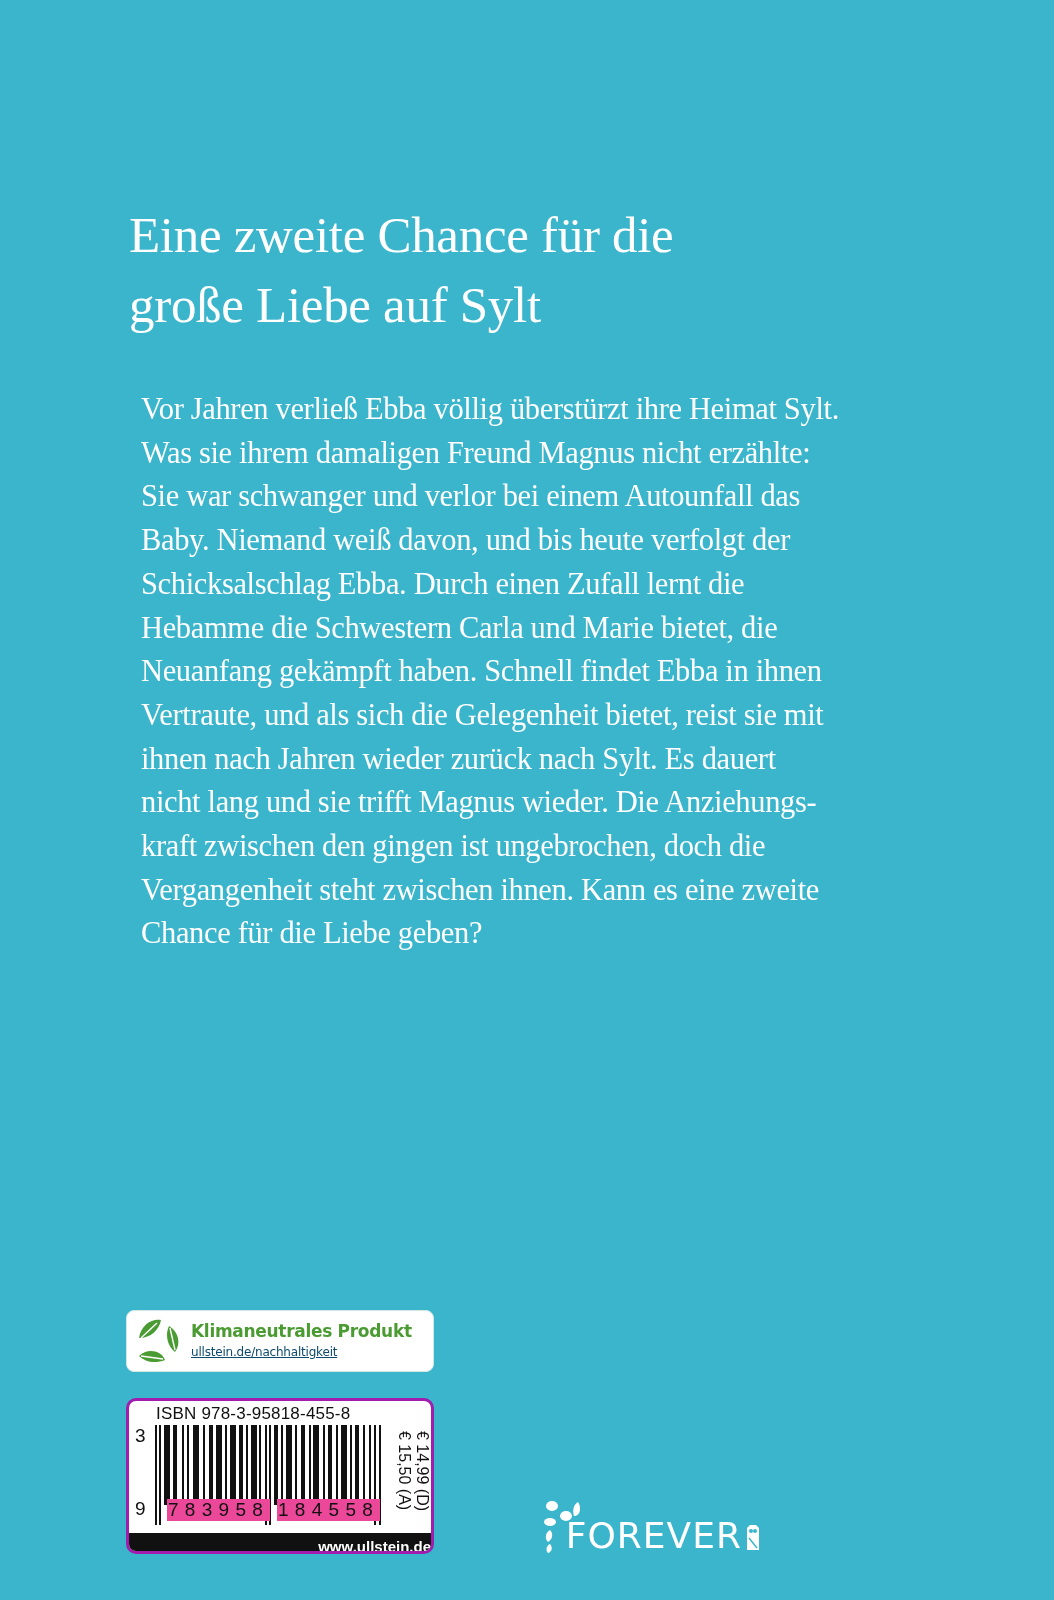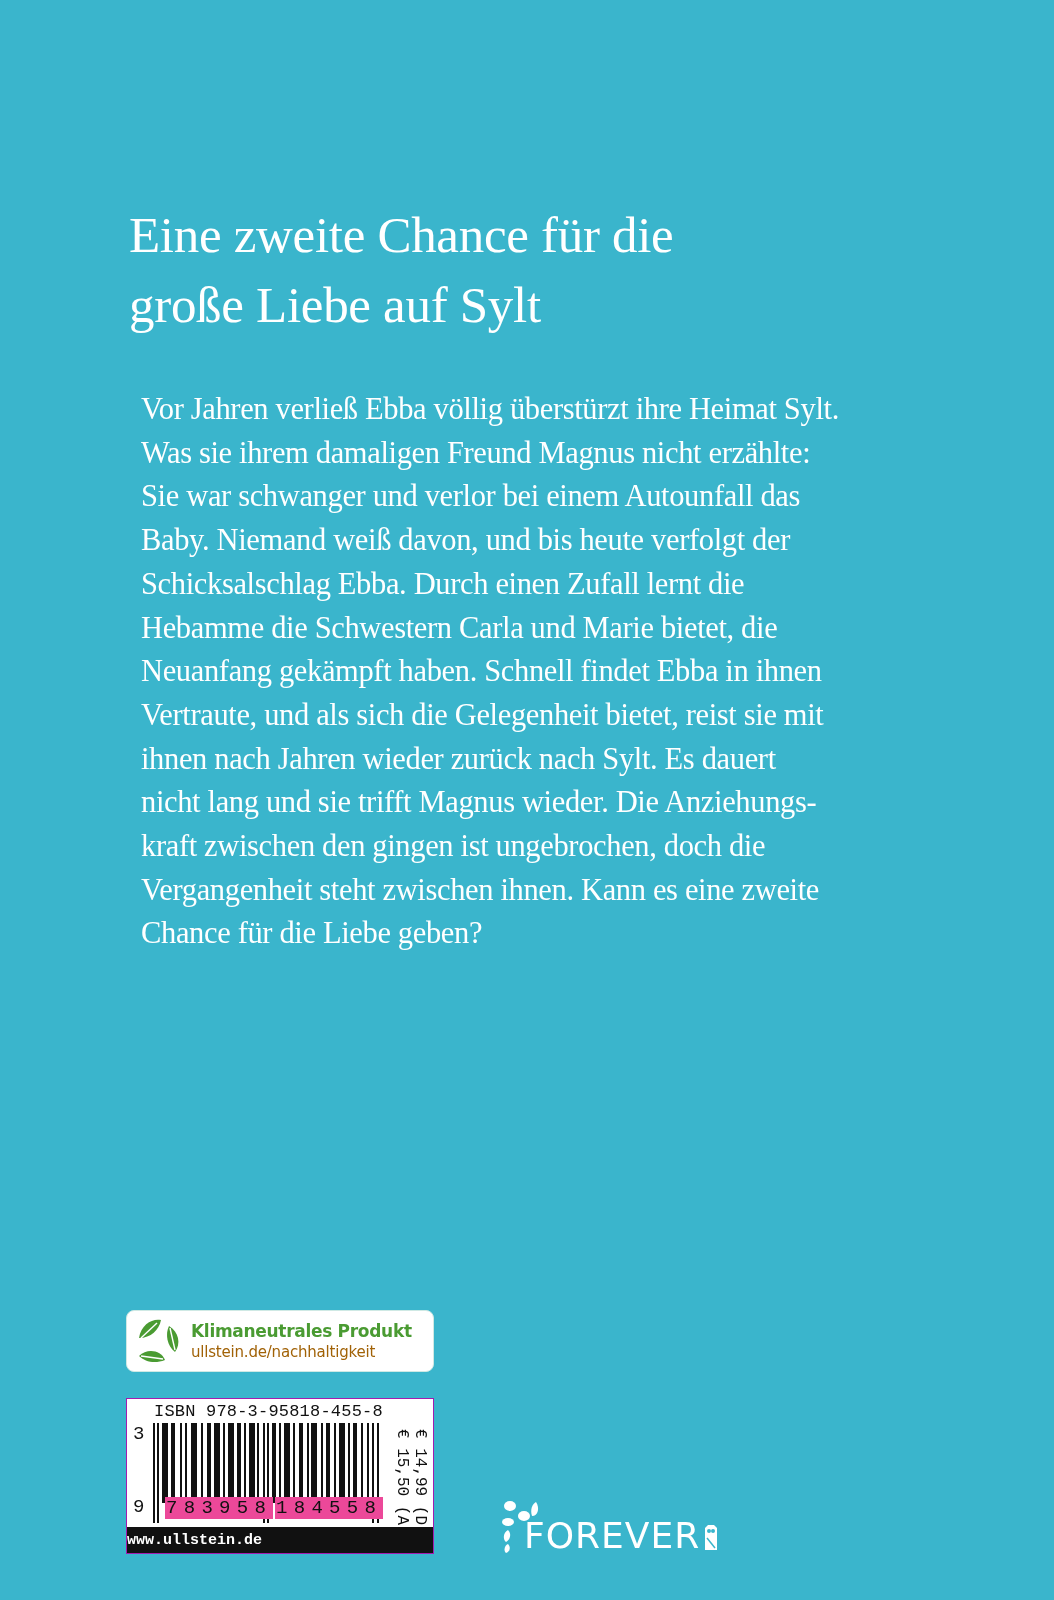--- a/index.html
+++ b/index.html
@@ -25,53 +25,53 @@
   .eco-badge {
     position: absolute; left: 126px; top: 1310px; width: 308px; height: 62px;
     background: #ffffff; border-radius: 8px; box-sizing: border-box;
     border: 1px solid #cfe9e4;
     display: flex; align-items: center;
     font-family: "DejaVu Sans", sans-serif;
   }
   .eco-icon { width: 58px; height: 58px; margin-left: 4px; }
   .eco-text { margin-left: 2px; }
   .eco-title { color: #4a9b32; font-weight: bold; font-size: 17px; line-height: 21px; letter-spacing: -0.3px; }
-  .eco-link { color: #a16207; font-size: 15px; line-height: 20px; letter-spacing: -0.2px; }
+  .eco-link { color: #0c4a6e; font-size: 12px; line-height: 20px; letter-spacing: -0.2px; text-decoration: underline; }
 
   .isbn-box {
     position: absolute; left: 126px; top: 1398px; width: 308px; height: 156px;
-    background: #ffffff; border-radius: 0; overflow: hidden;
-    border: 1px solid #a21caf;
+    background: #ffffff; border-radius: 10px; overflow: hidden;
+    border: 3px solid #a21caf;
     box-sizing: border-box;
-    font-family: Liberation Mono, monospace; color: #111;
+    font-family: Liberation Sans, sans-serif; color: #111;
   }
   .isbn-label { position: absolute; left: 27px; top: 3px; font-size: 17px; letter-spacing: 0.2px; }
   .isbn-lead { position: absolute; left: 6px; top: 24px; font-size: 19px; }
   .isbn-first { position: absolute; left: 6px; top: 97px; font-size: 19px; }
   .barcode { position: absolute; left: 24px; top: 24px; width: 232px; height: 100px; }
   .digits-a { position: absolute; left: 38px; top: 98px; font-size: 19px; letter-spacing: 6.3px; background: #ec4899; padding: 0 1px; }
   .digits-b { position: absolute; left: 148px; top: 98px; font-size: 19px; letter-spacing: 6.3px; background: #ec4899; padding: 0 1px; }
   .prices {
     position: absolute; left: 264px; top: 30px; width: 40px; height: 96px;
   }
   .price {
     position: absolute; white-space: nowrap; font-size: 16px;
     transform-origin: 0 0; transform: rotate(90deg);
   }
   .price.d { left: 38px; top: 0; }
   .price.a { left: 20px; top: 0; }
   .isbn-footer {
-    position: absolute; left: 0; bottom: 0; width: 100%; height: 26px;
-    background: #111111; color: #ffffff; text-align: left;
+    position: absolute; left: 0; bottom: 0; width: 100%; height: 18px;
+    background: #111111; color: #ffffff; text-align: right;
     font-weight: bold; font-size: 15px; line-height: 28px;
   }
 
   .publisher-logo {
     position: absolute; left: 500px; top: 1490px; width: 260px; height: 64px;
-    display: flex; align-items: flex-end;
+    display: flex; align-items: flex-end; justify-content: flex-end;
   }
   .logo-flower { width: 44px; height: 60px; }
   .logo-text {
     font-family: "DejaVu Sans", sans-serif; font-weight: normal;
     font-size: 36px; line-height: 40px; color: #fff; letter-spacing: 1px;
     margin-left: -20px; margin-bottom: -2px;
   }
   .logo-owl { width: 14px; height: 28px; margin-left: 4px; margin-bottom: 2px; }
 </style>
 </head>

